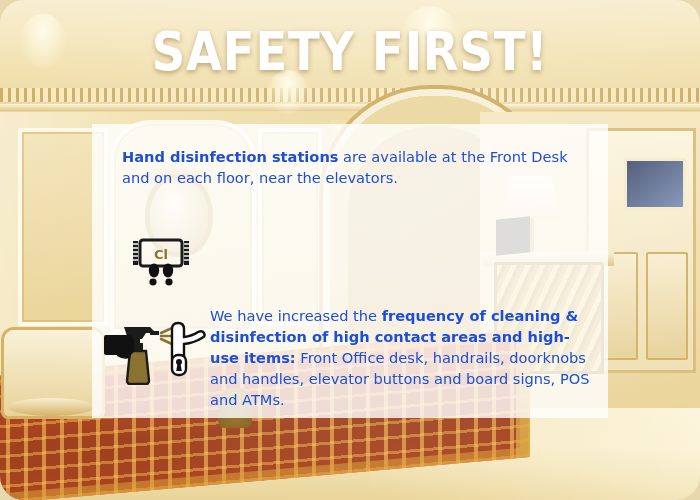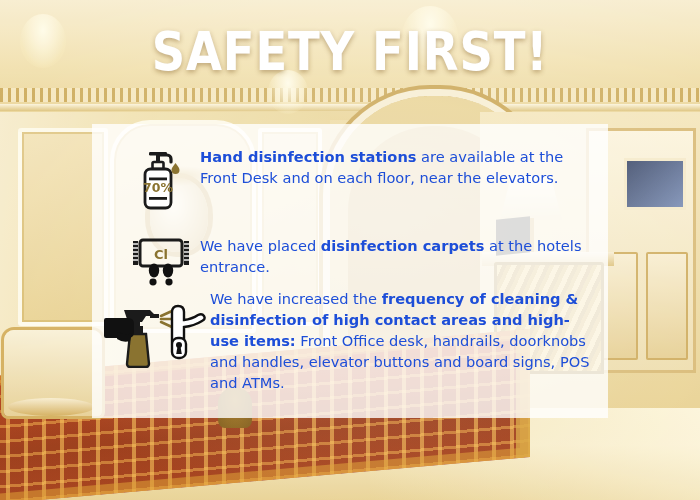--- a/index.html
+++ b/index.html
@@ -1,21 +1,21 @@
 <!DOCTYPE html>
 <html><head>
 <meta charset="utf-8">
 <style>
   html,body{margin:0;padding:0;}
   body{
     width:700px;height:500px;overflow:hidden;
     font-family:"Liberation Sans", sans-serif;
     background:#e8d8ae;
   }
-  .stage{position:relative;width:700px;height:500px;overflow:hidden;}
+  .stage{position:relative;width:700px;height:500px;overflow:hidden;border-radius:24px;}
 
   
   .bg{position:absolute;inset:0;overflow:hidden;
       background:linear-gradient(180deg,#f0e0b4 0%,#ecd9a4 22%,#e8d49a 45%,#e3cc8e 70%,#dcc184 100%);}
   .bg-ceiling{position:absolute;left:0;top:0;width:700px;height:120px;
       background:linear-gradient(180deg,#f7ecd0 0%,#f0dfb0 55%,#e7d197 100%);}
   .bg-ceiling:after{content:"";position:absolute;left:0;top:86px;width:700px;height:16px;
       background:repeating-linear-gradient(90deg,#c9a martinique 0,#c9a65a 0 3px,#f3e3bd 3px 7px);
       opacity:.75;}
   .cornice{position:absolute;left:0;width:700px;
@@ -116,21 +116,21 @@
       white-space:nowrap;}
 
   
   .card{position:absolute;left:92px;top:124px;width:516px;height:294px;
       background:rgba(255,255,255,.80);}
 
   .rows{position:absolute;left:0;top:0;width:100%;height:100%;}
   .row{position:absolute;display:flex;align-items:flex-start;}
   .r1{left:30px;top:22px;width:470px;}
   .r2{left:30px;top:111px;width:470px;}
-  .r3{left:10px;top:164px;width:495px;}
+  .r3{left:10px;top:181px;width:495px;}
 
   .icon-cell{flex:0 0 auto;display:flex;align-items:flex-start;justify-content:center;}
   .r1 .icon-cell{width:78px;padding-top:4px;}
   .r2 .icon-cell{width:78px;padding-top:2px;}
   .r3 .icon-cell{width:108px;padding-top:10px;}
 
   .txt{font-family:"DejaVu Sans", sans-serif;
       font-size:14.6px;line-height:21px;color:#1d4ed8;}
   .txt b{font-weight:bold;}
   .r3 .txt{font-size:14.6px;line-height:21px;}
@@ -181,38 +181,20 @@
     <div class="plant"></div>
     <div class="warmth"></div>
   </div>
 
   <div class="title">SAFETY FIRST!</div>
 
   <div class="card">
     <div class="rows">
 
       <div class="row r1">
-        <div class="icon-cell">
-          <svg width="44" height="62" viewBox="0 0 44 62">
-
-            <rect x="10" y="2" width="18" height="3.4" rx="1.2" fill="#1b1b1b"></rect>
-            <rect x="17" y="5" width="4" height="7" fill="#1b1b1b"></rect>
-            <path d="M21 5 h7 a4 4 0 0 1 4 4 v3" stroke="#1b1b1b" stroke-width="3.2" fill="none" stroke-linecap="round"></path>
-
-            <rect x="13.5" y="12" width="11" height="7" rx="1.5" fill="none" stroke="#1b1b1b" stroke-width="2.6"></rect>
-
-            <rect x="6" y="19" width="26" height="39" rx="5.5" fill="#fff" stroke="#1b1b1b" stroke-width="2.8"></rect>
-
-            <rect x="10" y="27.5" width="18" height="2.8" fill="#1b1b1b"></rect>
-            <rect x="10" y="47" width="18" height="2.8" fill="#1b1b1b"></rect>
-
-            <path d="M36.5 13 c2.8 3.6 4 5.4 4 7.1 a4 4 0 0 1 -8 0 c0 -1.7 1.2 -3.5 4 -7.1 z" fill="#8a7330"></path>
-            <text x="19" y="42" font-family="DejaVu Sans, sans-serif" font-size="12.5" font-weight="bold" fill="#8a7330" text-anchor="middle">70%</text>
-          </svg>
-        </div>
         <div class="txt">
           <b>Hand disinfection stations</b><span> are available at the Front Desk and on each floor, near the elevators.</span>
         </div>
       </div>
 
       <div class="row r2">
         <div class="icon-cell">
           <svg width="58" height="50" viewBox="0 0 58 50">
 
             <g fill="#1b1b1b">
@@ -234,23 +216,20 @@
 
             <rect x="8" y="3" width="42" height="26" rx="3" fill="none" stroke="#1b1b1b" stroke-width="3"></rect>
             <text x="29" y="22" font-family="DejaVu Sans, sans-serif" font-size="13" font-weight="bold" fill="#8a7330" text-anchor="middle">Cl</text>
 
             <ellipse cx="22" cy="33.5" rx="5.2" ry="7" fill="#111"></ellipse>
             <ellipse cx="36" cy="33.5" rx="5.2" ry="7" fill="#111"></ellipse>
             <ellipse cx="21" cy="45" rx="3.6" ry="3.4" fill="#111"></ellipse>
             <ellipse cx="37" cy="45" rx="3.6" ry="3.4" fill="#111"></ellipse>
           </svg>
         </div>
-        <div class="txt">
-          <span>We have placed </span><b>disinfection carpets</b><span> at the hotels entrance.</span>
-        </div>
       </div>
 
       <div class="row r3">
         <div class="icon-cell">
           <svg width="104" height="70" viewBox="0 0 104 70">
 
             <g>
 
               <path d="M26 36 h16 l3 30 a3 3 0 0 1 -3 3 h-16 a3 3 0 0 1 -3 -3 z" fill="#8a7330" stroke="#1b1b1b" stroke-width="2.4"></path>
               <rect x="28" y="28" width="11" height="9" fill="#1b1b1b"></rect>

